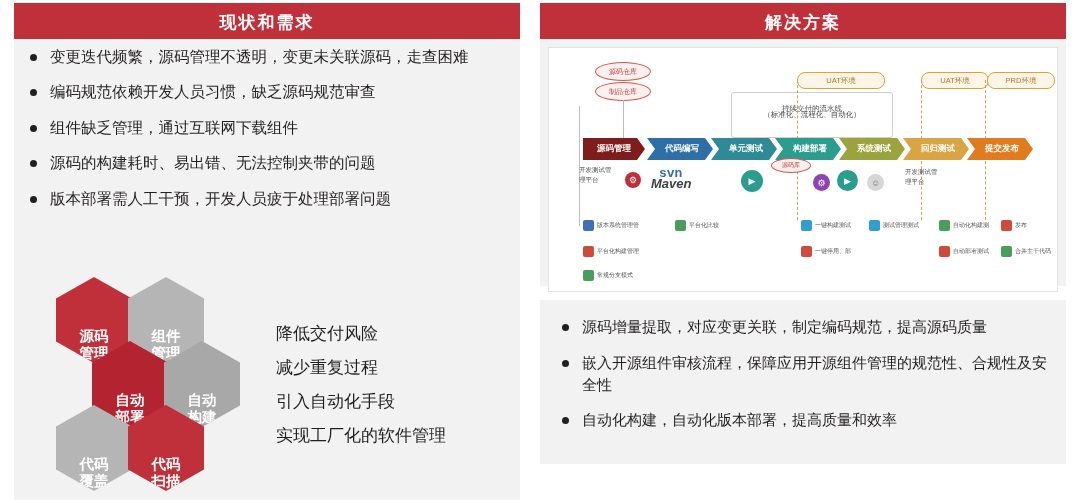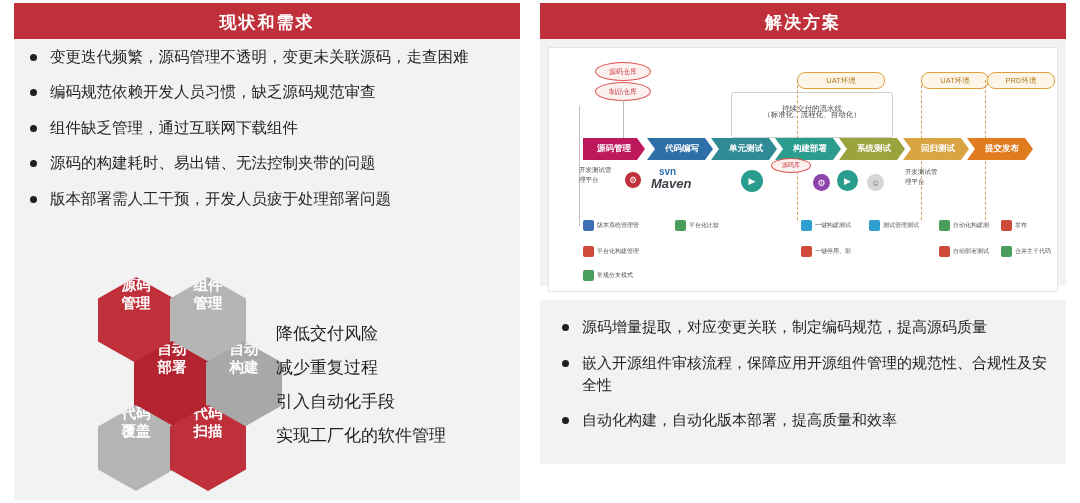--- a/index.html
+++ b/index.html
@@ -90,28 +90,27 @@
     top: 228px;
     width: 240px;
     height: 230px;
   }
   .hex {
     position: absolute;
     width: 76px;
     height: 86px;
     clip-path: polygon(50% 0%, 100% 25%, 100% 75%, 50% 100%, 0% 75%, 0% 25%);
     display: flex;
-    align-items: flex-start;
+    align-items: flex-end;
     justify-content: center;
     text-align: center;
     color: #ffffff;
     font-size: 14.5px;
     font-weight: bold;
     line-height: 1.22;
-    margin-left: 42px;
   }
   .hex span { display: block; }
   .hex.red { background: #c0303a; }
   .hex.dark-red { background: #b32430; }
   .hex.gray { background: #b5b5b5; }
   .hex.gray-dark { background: #a8a8a8; }
 
   
   .hex-p1 { left: 28px;  top: 10px;  }
   .hex-p2 { left: 100px; top: 10px;  }
@@ -248,23 +247,24 @@
   }
   .maven-word {
     position: absolute;
     font-size: 13px;
     font-weight: bold;
     color: #3a3f48;
     font-style: italic;
   }
   .svn-word {
     position: absolute;
-    font-size: 10px;
+    font-size: 13px;
     font-weight: bold;
     color: #2f6fa8;
+    font-family: Liberation Mono, monospace;
   }
   .gear {
     position: absolute;
     width: 16px;
     height: 16px;
     border-radius: 50%;
     background: #c0303a;
     color: #fff;
     font-size: 9px;
     display: flex;
@@ -352,21 +352,21 @@
 
         <div class="pipeline-box" style="left:182px; top:44px; width:160px; height:44px;"></div>
         <div class="pipeline-cap" style="left:198px; top:56px; width:130px;text-align:center;">持续交付的流水线</div>
         <div class="pipeline-cap" style="left:190px; top:62px; width:146px;">（标准化、流程化、自动化）</div>
 
         <div class="dash-v" style="left:248px; top:32px; height:140px;"></div>
         <div class="dash-v" style="left:372px; top:32px; height:140px;"></div>
         <div class="dash-v" style="left:436px; top:32px; height:140px;"></div>
         <div class="solid-v" style="left:30px; top:58px; height:120px;"></div>
 
-        <div class="stage first" style="left:34px;  top:90px; width:62px; background:#be185d;">源码管理</div>
+        <div class="stage first" style="left:34px;  top:90px; width:62px; background:#7f1d1d;">源码管理</div>
         <div class="stage" style="left:98px;  top:90px; width:62px; background:#2f6fa8;">代码编写</div>
         <div class="stage" style="left:162px; top:90px; width:62px; background:#2e8b96;">单元测试</div>
         <div class="stage" style="left:226px; top:90px; width:62px; background:#2a9d8f;">构建部署</div>
         <div class="stage" style="left:290px; top:90px; width:62px; background:#9aa33c;">系统测试</div>
         <div class="stage" style="left:354px; top:90px; width:62px; background:#d9a441;">回归测试</div>
         <div class="stage" style="left:418px; top:90px; width:62px; background:#e07b1e;">提交发布</div>
 
         <div class="conn" style="left:74px; top:52px; width:1px; height:38px;"></div>
 
         <div class="dg-label" style="left:30px; top:118px;">开发测试管</div>

